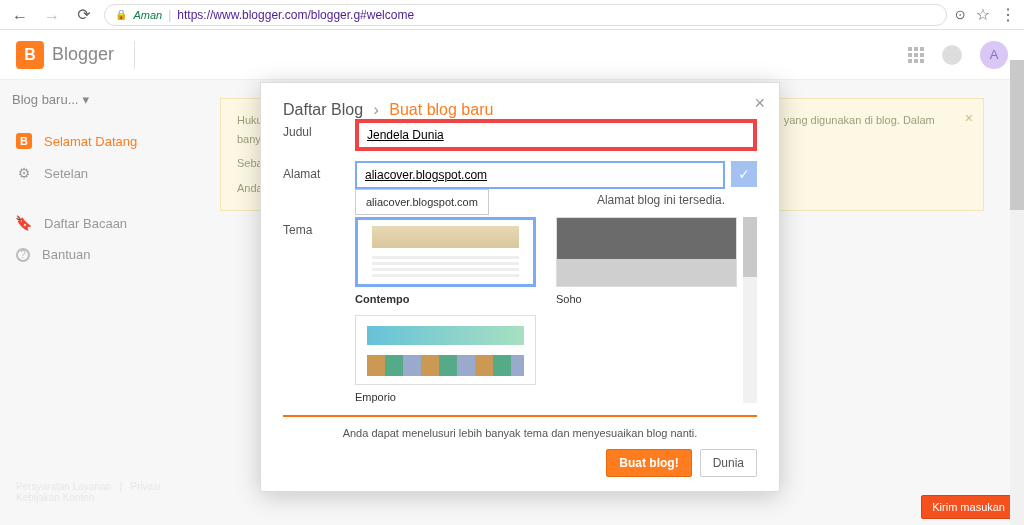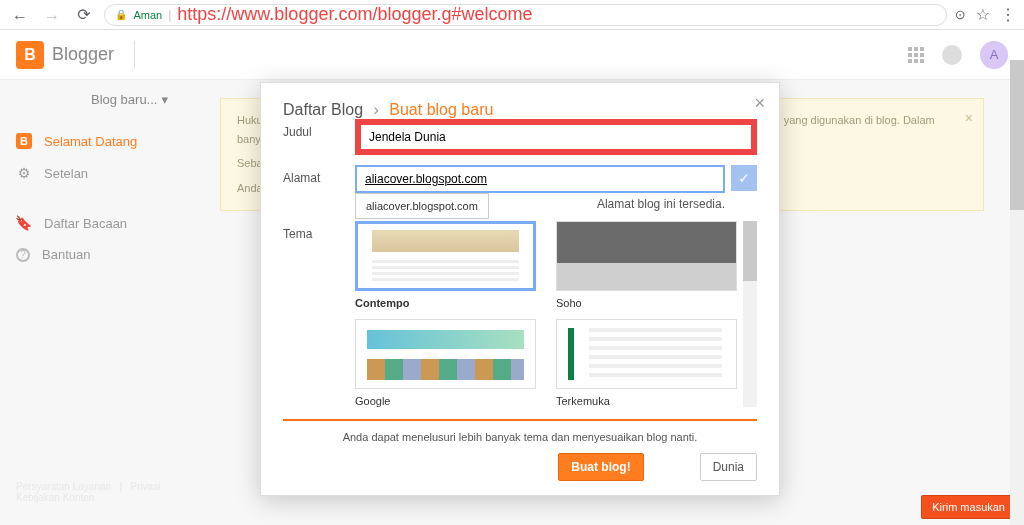--- a/index.html
+++ b/index.html
@@ -4,39 +4,39 @@
 <style>
   * { box-sizing: border-box; margin: 0; padding: 0; font-family: Arial, Helvetica, sans-serif; }
   body { background: #fff; width: 1024px; height: 525px; overflow: hidden; position: relative; }
 
   
   .chrome { height: 30px; display: flex; align-items: center; padding: 0 8px; gap: 8px; border-bottom: 1px solid #e0e0e0; }
   .nav-btn { width: 24px; height: 24px; display:flex; align-items:center; justify-content:center; color:#5f6368; font-size:16px; border-radius:50%; }
   .nav-btn.disabled { color:#c0c0c0; }
   .url-bar { flex:1; height:22px; border:1px solid #ddd; border-radius:12px; display:flex; align-items:center; padding:0 10px; gap:6px; font-size:12px; color:#333; }
   .lock { color:#0b8043; font-size:10px; }
-  .aman { color:#0b8043; font-size:11px; }
-  .url-text { color:#ef4444; font-size:18px; }
+  .aman { color:#0b8043; font-size:11px;font-style:italic; }
+  .url-text { color:#4c1d95; font-size:12px; }
   .chrome-right { display:flex; align-items:center; gap:10px; color:#5f6368; }
 
   
   .app { position:relative; height:495px; background:#f7f7f7; }
   .app-header { height:50px; background:#fff; display:flex; align-items:center; padding:0 16px; border-bottom:1px solid #eee; }
   .logo { width:28px; height:28px; background:#ff7c1f; border-radius:4px; display:flex; align-items:center; justify-content:center; color:#fff; font-weight:bold; font-size:16px; }
   .brand { margin-left:8px; color:#888; font-size:18px; }
   .vline { width:1px; height:28px; background:#e0e0e0; margin-left:20px; }
   .hdr-right { margin-left:auto; display:flex; align-items:center; gap:18px; }
   .apps-icon { width:16px; height:16px; display:grid; grid-template-columns:repeat(3,4px); grid-template-rows:repeat(3,4px); gap:2px; }
   .apps-icon span { background:#bbb; }
   .bell { width:20px; height:20px; border-radius:50%; background:#ddd; }
   .avatar { width:28px; height:28px; border-radius:50%; background:#d9c7f5; display:flex; align-items:center; justify-content:center; color:#8a6fc2; font-size:13px; }
 
   .workspace { display:flex; }
   .sidebar { width:180px; padding:12px 12px; }
-  .blog-dd { color:#888; font-size:13px; display:flex; align-items:center; gap:4px; margin-bottom:18px;justify-content:flex-end; }
+  .blog-dd { color:#888; font-size:13px; display:flex; align-items:center; gap:4px; margin-bottom:18px; }
   .side-item { display:flex; align-items:center; gap:12px; padding:8px 4px; font-size:13px; color:#999; }
   .side-item.active { color:#ff7c1f; }
   .side-ico { width:16px; height:16px; display:inline-flex; align-items:center; justify-content:center; font-size:14px; }
   .ico-orange { background:#ff7c1f; color:#fff; border-radius:3px; font-size:11px; font-weight:bold; }
 
   .main { flex:1; padding:18px 40px; position:relative; }
   .notice { background:#fcf8e3; border:1px solid #f2e6b9; padding:12px 16px; font-size:11px; color:#9e9e7b; line-height:1.7; position:relative; }
   .notice-close { position:absolute; right:10px; top:8px; color:#c8bd90; font-size:14px; }
 
   .footer-links { position:absolute; bottom:22px; left:16px; font-size:10px; color:#e7e7e7; }
@@ -49,39 +49,39 @@
   
   .backdrop { position:absolute; inset:30px 0 0 0; background:rgba(255,255,255,0); }
   .modal { position:absolute; left:260px; top:52px; width:520px; background:#fff; border:1px solid #ddd; box-shadow:0 4px 24px rgba(0,0,0,0.2); padding:18px 22px 14px; }
   .modal-close { position:absolute; right:14px; top:10px; color:#999; font-size:18px; }
   .crumb { font-size:16px; color:#555; }
   .crumb .sep { color:#999; margin:0 6px; }
   .crumb .current { color:#ff7c1f; }
 
   .form-row { display:flex; align-items:flex-start; margin-bottom:10px; position:relative; }
   .form-label { width:72px; font-size:12px; color:#555; padding-top:6px; }
-  .form-input { flex:1; border:6px solid #ef4444; padding:5px 8px; font-size:12px; font-family:inherit; }
+  .form-input { flex:1; border:4px solid #ef4444; padding:5px 8px; font-size:12px; font-family:inherit;text-decoration:underline; }
   .addr-input { border:2px solid #7baaf7; text-decoration:underline; }
   .check-btn { width:26px; height:26px; background:#a3c2f2; margin-left:6px; display:flex; align-items:center; justify-content:center; color:#fff; font-size:14px; }
   .suggest { position:absolute; left:72px; top:28px; background:#fff; border:1px solid #ccc; padding:6px 10px; font-size:11px; color:#333; z-index:2; }
   .avail { font-size:12px; color:#555; text-align:right; margin:-6px 32px 10px 0; }
 
   .themes-wrap { display:flex; gap:6px; }
   .themes { flex:1; display:grid; grid-template-columns:1fr 1fr; gap:10px 20px; }
   .theme { }
   .theme-thumb { width:100%; height:70px; background:#eee; border:1px solid #ddd; }
   .theme.selected .theme-thumb { border:3px solid #7baaf7; }
   .theme-name { font-size:11px; color:#333; margin-top:6px; }
   .theme.selected .theme-name { font-weight:bold; }
   .themes-scroll { width:14px; background:#f1f1f1; position:relative; }
   .themes-scroll-thumb { position:absolute; top:0; left:0; right:0; height:60px; background:#c9c9c9; }
 
   .modal-note { font-size:11px; color:#555; text-align:center; margin-top:12px; border-top:2px solid #f97316; padding-top:10px; }
   .modal-actions { display:flex; justify-content:flex-end; gap:8px; margin-top:10px; }
-  .btn { font-size:12px; padding:6px 12px; border-radius:2px; border:1px solid #ccc; background:#fff; color:#555;margin-left:48px; }
+  .btn { font-size:12px; padding:6px 12px; border-radius:2px; border:1px solid #ccc; background:#fff; color:#555; }
   .btn.primary { background:#ff7c1f; border-color:#e86a0f; color:#fff; font-weight:bold; }
 
   
   .t1 { background:#fff; position:relative; }
   .t1::before { content:""; position:absolute; left:8%; right:8%; top:10%; height:34%; background:linear-gradient(#e8d9b5,#d9c79c); }
   .t1::after { content:""; position:absolute; left:8%; right:8%; bottom:10%; height:34%; background:repeating-linear-gradient(#eee,#eee 3px,#fff 3px,#fff 6px); }
   .t2 { background:linear-gradient(180deg,#6b6b6b 60%,#cfcfcf 60%); }
   .t3 { background:#fff; }
   .t3::before{ content:""; position:absolute; left:6%; right:6%; top:14%; height:28%; background:linear-gradient(90deg,#66c2d9,#a8e0c0); }
   .t3::after{ content:""; position:absolute; left:6%; right:6%; bottom:12%; height:30%; background:repeating-linear-gradient(90deg,#c95,#c95 18px,#5a8 18px,#5a8 36px,#9ac 36px,#9ac 54px); }
@@ -219,25 +219,21 @@
           <div class="theme selected">
             <div class="theme-thumb t1"></div>
             <div class="theme-name">Contempo</div>
           </div>
           <div class="theme">
             <div class="theme-thumb t2"></div>
             <div class="theme-name">Soho</div>
           </div>
           <div class="theme">
             <div class="theme-thumb t3"></div>
-            <div class="theme-name">Google</div>
-          </div>
-          <div class="theme">
-            <div class="theme-thumb t4"></div>
-            <div class="theme-name">Terkemuka</div>
+            <div class="theme-name">Emporio</div>
           </div>
         </div>
         <div class="themes-scroll">
             <div class="themes-scroll-thumb"></div>
           </div>
       </div>
     </div>
 
     <div class="modal-note">Anda dapat menelusuri lebih banyak tema dan menyesuaikan blog nanti.</div>
     <div class="modal-actions">

